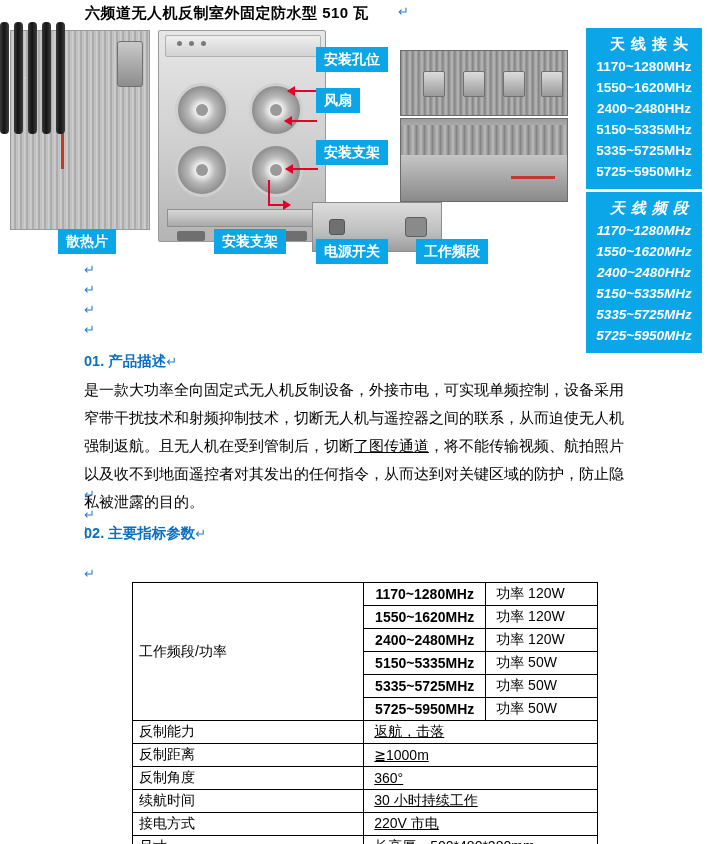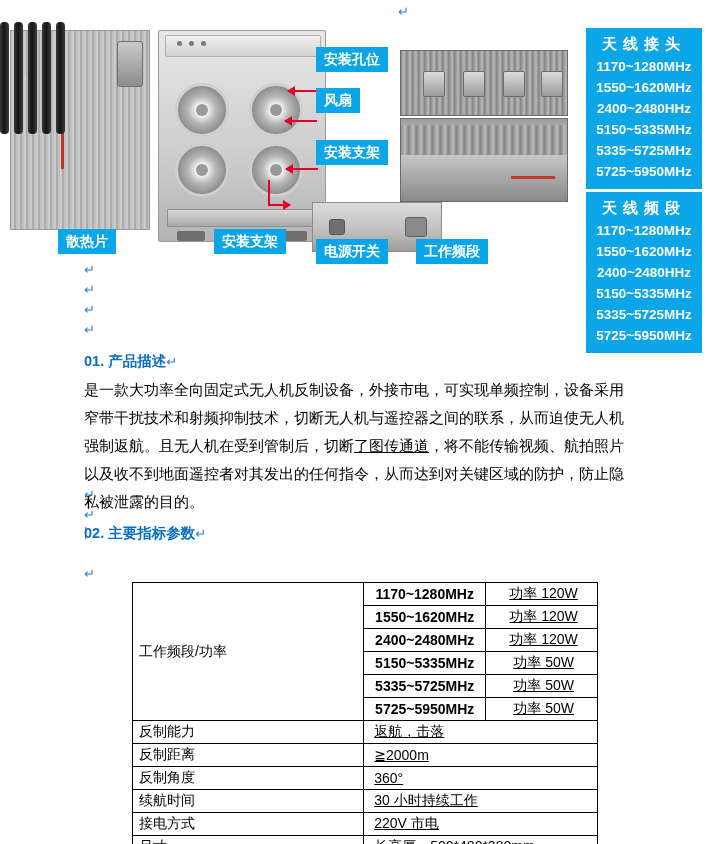--- a/index.html
+++ b/index.html
@@ -294,20 +294,21 @@
     text-align: center;
     font-weight: bold;
     font-size: 13.5px;
     padding: 4px 8px 6px 8px;
     line-height: 1.55;
   }
   .spec-box .hdr {
     font-size: 15px;
     letter-spacing: 6px;
     padding-bottom: 2px;
+    text-align: right;
   }
 
   
   .sec-title {
     position: absolute;
     color: #0b6fc2;
     font-weight: bold;
     font-size: 14.5px;
   }
   .pilcrow {
@@ -353,31 +354,31 @@
     vertical-align: middle;
   }
   .tbl td.label { width: 232px; }
   .tbl td.freq {
     width: 122px;
     text-align: center;
     font-weight: bold;
   }
   .tbl td.pw {
     width: 112px;
-    text-align: center;
+    text-align: left;
     padding-left: 10px;
-    text-decoration: underline;
   }
   .tbl td.val { text-align: left; padding-left: 10px; text-decoration: underline; }
 </style>
 </head>
 <body>
 
 <div class="page">
 
+  <div class="doc-title">六频道无人机反制室外固定防水型 510 瓦</div>
   <div class="mark" style="left:398px; top:4px;">↵</div>
 
   <div class="img-area">
 
     <div class="photo photo-heatsink">
       <div class="cap"></div>
       <div class="slit"></div>
       <div class="wm" style="left:12px; top:40px;">·</div>
     </div>
 
@@ -438,21 +439,21 @@
   <div class="spec-box" style="left:586px; top:28px; width:116px;">
     <div class="hdr">天线接头</div>
     <div>1170~1280MHz</div>
     <div>1550~1620MHz</div>
     <div>2400~2480HHz</div>
     <div>5150~5335MHz</div>
     <div>5335~5725MHz</div>
     <div>5725~5950MHz</div>
   </div>
 
-  <div class="spec-box" style="left:586px; top:192px; width:116px;">
+  <div class="spec-box" style="left:586px; top:192px; width:116px;font-style:italic;">
     <div class="hdr">天线频段</div>
     <div>1170~1280MHz</div>
     <div>1550~1620MHz</div>
     <div>2400~2480HHz</div>
     <div>5150~5335MHz</div>
     <div>5335~5725MHz</div>
     <div>5725~5950MHz</div>
   </div>
 
   <div class="mark" style="top:262px;">↵</div>
@@ -504,21 +505,21 @@
         <td class="freq">5725~5950MHz</td>
         <td class="pw">功率 50W</td>
       </tr>
 
       <tr>
         <td class="label">反制能力</td>
         <td class="val" colspan="2">返航，击落</td>
       </tr>
       <tr>
         <td class="label">反制距离</td>
-        <td class="val" colspan="2">≧2000m</td>
+        <td class="val" colspan="2">≧1000m</td>
       </tr>
       <tr>
         <td class="label">反制角度</td>
         <td class="val" colspan="2">360°</td>
       </tr>
       <tr>
         <td class="label">续航时间</td>
         <td class="val" colspan="2">30 小时持续工作</td>
       </tr>
       <tr>

